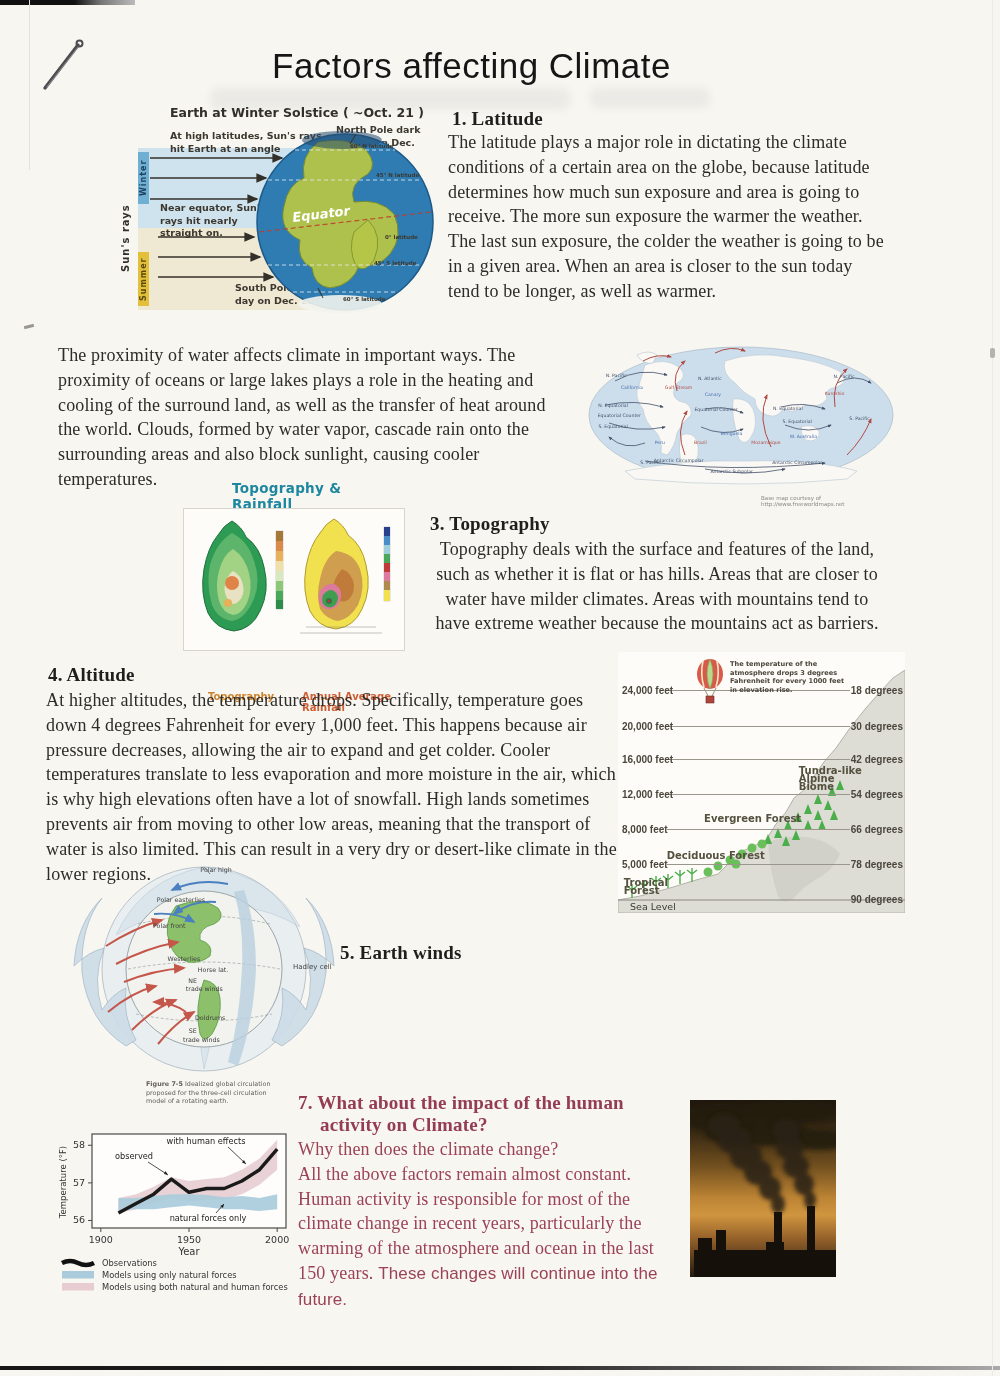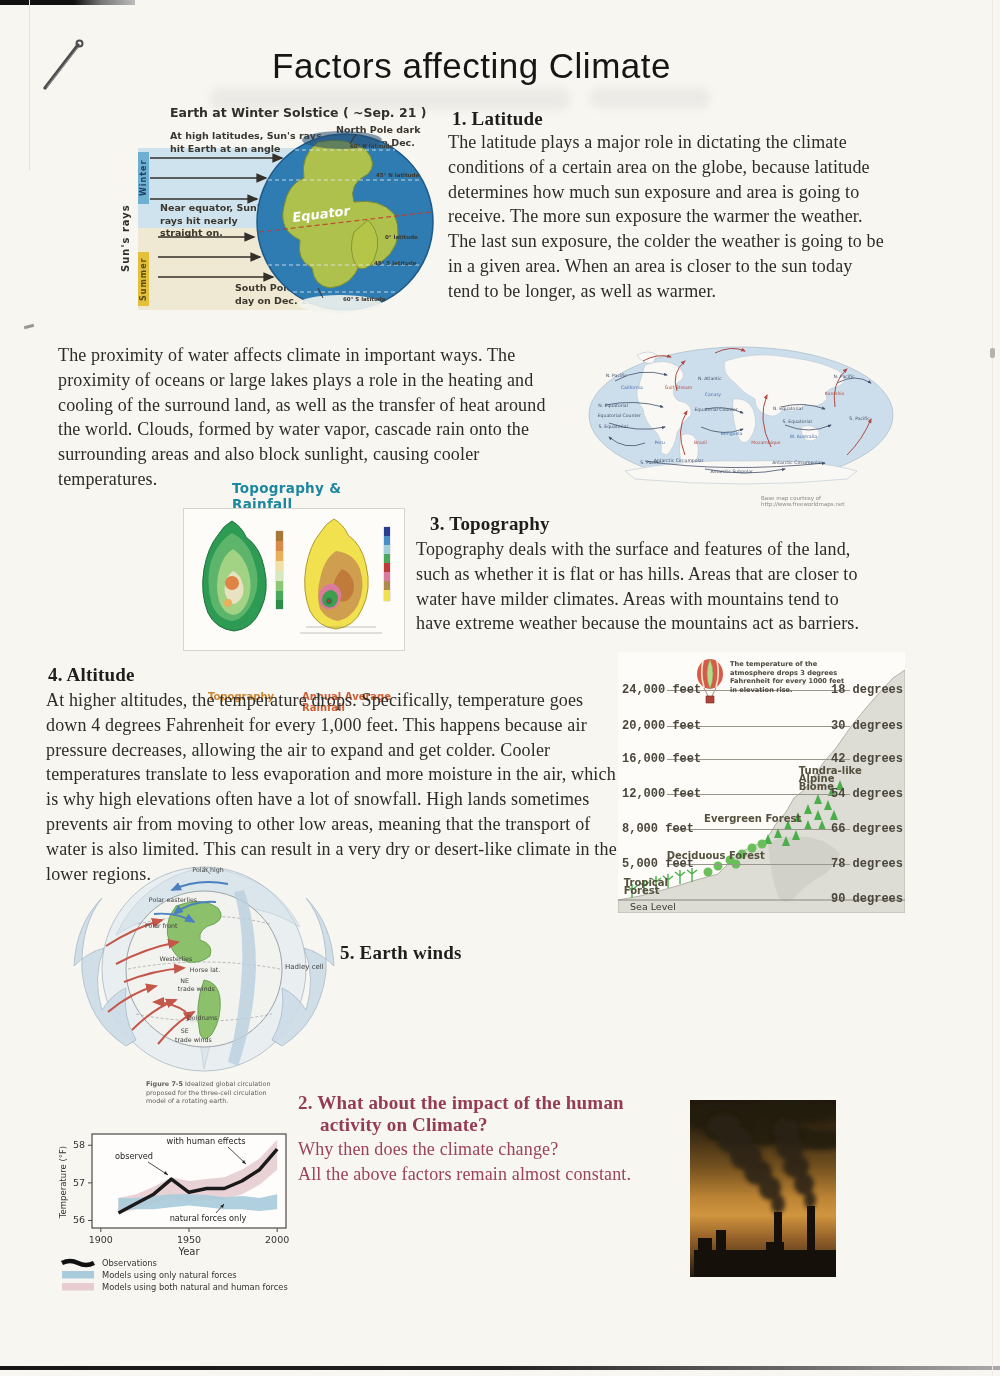--- a/index.html
+++ b/index.html
@@ -23,21 +23,21 @@
   .suns-rays{font-family:"DejaVu Sans",sans-serif;font-size:10px;font-weight:bold;color:#33302a;
         writing-mode:vertical-rl;transform:rotate(180deg);letter-spacing:1px;}
   
   .map-lbl{position:absolute;font-family:"DejaVu Sans",sans-serif;font-size:4.6px;white-space:nowrap;transform:translate(-50%,-50%);}
   .map-cap{font-family:"DejaVu Sans",sans-serif;font-size:5.5px;color:#8a8a86;}
   
   .tr-title{font-family:"DejaVu Sans",sans-serif;font-weight:bold;font-size:13.5px;color:#1d87a0;letter-spacing:.3px;}
   .tr-cap{font-family:"DejaVu Sans",sans-serif;font-weight:bold;font-size:10px;color:#cd8430;margin-top:36px;}
   .fig-box{background:#fdfcf9;border:1px solid #d8d5cc;}
   
-  .alt-lbl{position:absolute;font-family:Liberation Mono, monospace;font-size:12px;font-weight:bold;color:#4a463c;white-space:nowrap;transform:translateY(-50%);}
+  .alt-lbl{position:absolute;font-family:Liberation Sans, sans-serif;font-size:10px;font-weight:bold;color:#4a463c;white-space:nowrap;transform:translateY(-50%);}
   .alt-line{position:absolute;left:17%;width:64%;border-top:1px solid #9a968c;}
   .alt-note{font-family:"DejaVu Sans",sans-serif;font-size:6.6px;font-weight:bold;color:#4a463c;line-height:8.6px;}
   .alt-biome{position:absolute;font-family:"DejaVu Sans",sans-serif;font-size:10px;font-weight:bold;color:#55513f;line-height:8px;white-space:pre-line;}
   .sea-lvl{font-family:"DejaVu Sans",sans-serif;font-size:9.5px;color:#3a3a34;}
   
   .wind-lbl{position:absolute;font-family:"DejaVu Sans",sans-serif;font-size:6.3px;color:#3f3f3f;white-space:nowrap;transform:translate(-50%,-50%);}
   .wind-cap{font-family:"DejaVu Sans",sans-serif;font-size:6.4px;color:#63605a;line-height:8.6px;}
   
   .chart-svg text{font-family:"DejaVu Sans",sans-serif;}
   .footer{font-family:"Liberation Sans",sans-serif;font-size:19px;color:#181818;}
@@ -59,21 +59,21 @@
     <line x1="9" y1="54" x2="42" y2="11" stroke="#4d4d4f" stroke-width="3.4" stroke-linecap="round"></line>
     <line x1="11" y1="53" x2="43" y2="12" stroke="#8a8a8e" stroke-width="1.2" stroke-linecap="round"></line>
     <circle cx="43.5" cy="9.5" r="3" fill="none" stroke="#4d4d4f" stroke-width="2"></circle>
   </svg>
 
   <div class="abs h-title" style="left:272px;top:46px;">Factors affecting Climate</div>
   <div class="abs ghost" style="left:210px;top:88px;width:360px;height:22px;"></div>
   <div class="abs ghost" style="left:590px;top:88px;width:120px;height:20px;"></div>
 
   <div class="abs" style="left:118px;top:100px;width:330px;height:215px;">
-    <div class="abs sol-title" style="left:52px;top:5px;">Earth at Winter Solstice ( ~Sep. 21 )</div>
+    <div class="abs sol-title" style="left:52px;top:5px;">Earth at Winter Solstice ( ~Oct. 21 )</div>
 
     <div class="abs" style="left:20px;top:48px;width:215px;height:80px;background:#cfe3ee;"></div>
     <div class="abs" style="left:20px;top:128px;width:215px;height:82px;background:#efe8d3;"></div>
     <div class="abs chip" style="left:20px;top:52px;height:44px;background:#6fb0d2;color:#1d3f60;">Winter</div>
     <div class="abs chip" style="left:20px;top:152px;height:46px;background:#e3bf3a;color:#5a4a12;">Summer</div>
     <div class="abs suns-rays" style="left:2px;top:92px;height:80px;">Sun's rays</div>
     <div class="abs sol-note" style="left:52px;top:30px;width:160px;">At high latitudes, Sun's rays hit Earth at an angle</div>
     <div class="abs sol-note" style="left:218px;top:24px;width:95px;">North Pole dark all day on Dec. 21</div>
     <div class="abs sol-note" style="left:42px;top:102px;width:110px;">Near equator, Sun's rays hit nearly straight on.</div>
     <div class="abs sol-note" style="left:117px;top:182px;width:110px;">South Pole light all day on Dec. 21</div>
@@ -239,21 +239,21 @@
           <line x1="122" y1="118" x2="192" y2="118"></line>
             <line x1="116" y1="124" x2="198" y2="124"></line>
         </g>
       </svg>
     </div>
     <div class="abs tr-cap" style="left:28px;top:175px;">Topography</div>
     <div class="abs tr-cap" style="left:122px;top:175px;color:#ce5f35;">Annual Average Rainfall</div>
   </div>
 
   <div class="abs sec-h" style="left:430px;top:513px;">3. Topography</div>
-  <div class="abs sec-b" style="left:416px;top:537px;width:458px;">Topography deals with the surface and features of the land, such as whether it is flat or has hills. Areas that are closer to water have milder climates. Areas with mountains tend to have extreme weather because the mountains act as barriers.</div>
+  <div class="abs sec-b" style="left:428px;top:537px;width:458px;text-align:center;">Topography deals with the surface and features of the land, such as whether it is flat or has hills. Areas that are closer to water have milder climates. Areas with mountains tend to have extreme weather because the mountains act as barriers.</div>
 
   <div class="abs sec-h" style="left:48px;top:664px;">4. Altitude</div>
   <div class="abs sec-b" style="left:46px;top:688px;width:578px;">At higher altitudes, the temperature drops. Specifically, temperature goes down 4 degrees Fahrenheit for every 1,000 feet. This happens because air pressure decreases, allowing the air to expand and get colder. Cooler temperatures translate to less evaporation and more moisture in the air, which is why high elevations often have a lot of snowfall. High lands sometimes prevents air from moving to other low areas, meaning that the transport of water is also limited. This can result in a very dry or desert-like climate in the lower regions.</div>
 
   <div class="abs fig-box" style="left:618px;top:652px;width:287px;height:261px;border:none;background:#fdfcf8;">
     <svg class="abs" width="287" height="261" viewBox="0 0 287 261">
       <path d="M0,261 L0,248 L22,244 L52,236 L78,228 L100,222 L112,210 L122,200 L132,196 L148,188 L158,172 L168,160 L176,146 L186,138 L196,124 L206,110 L218,96 L232,76 L248,56 L262,40 L275,26 L287,18 L287,261 z" fill="#dddcd5" stroke="#b4b2a8" stroke-width="1"></path>
       <path d="M150,190 q24,-8 44,-4 q18,4 28,16 q-6,14 -18,22 q-16,8 -28,22 q-10,8 -16,-2 q-8,-22 -10,-54z" fill="#cfcec6" opacity="0.8"></path>
       <line x1="0" y1="248" x2="287" y2="248" stroke="#8a887e" stroke-width="1"></line>
 
@@ -365,45 +365,46 @@
         <path d="M100,182 q18,-22 36,-32"></path>
         <path d="M128,150 q-14,-10 -32,-10"></path>
       </g>
       <g fill="none" stroke="#4a7fc0" stroke-width="1.8" marker-end="url(#wba)">
         <path d="M170,22 q-30,-6 -56,6"></path>
         <path d="M158,40 q-24,-2 -42,12"></path>
         <path d="M96,52 q22,-2 40,8"></path>
       </g>
       <line x1="146" y1="5" x2="152" y2="12" stroke="#555" stroke-width="0.7"></line>
     </svg>
-    <div id="wind-labels" class="abs" style="left:4px;top:0;width:100%;height:100%;">
+    <div id="wind-labels" class="abs" style="left:12px;top:0;width:100%;height:100%;">
         <span class="wind-lbl" style="left: 50%; top: 3%;">Polar high</span>
         <span class="wind-lbl" style="left: 38%; top: 17%;">Polar easterlies</span>
         <span class="wind-lbl" style="left: 34%; top: 29%;">Polar front</span>
         <span class="wind-lbl" style="left: 39%; top: 44%;">Westerlies</span>
         <span class="wind-lbl" style="left: 49%; top: 49%;">Horse lat.</span>
         <span class="wind-lbl" style="left: 42%; top: 54%;">NE</span>
         <span class="wind-lbl" style="left: 46%; top: 58%;">trade winds</span>
         <span class="wind-lbl" style="left: 48%; top: 71%;">Doldrums</span>
         <span class="wind-lbl" style="left: 42%; top: 77%;">SE</span>
         <span class="wind-lbl" style="left: 45%; top: 81%;">trade winds</span>
         <span class="wind-lbl" style="left: 83%; top: 48%; font-size: 7px;">Hadley cell</span>
       </div>
     <div class="abs wind-cap" style="left:88px;top:218px;width:128px;">
       <b>Figure 7-5</b><span> Idealized global circulation proposed for the three-cell circulation model of a rotating earth.</span>
     </div>
   </div>
 
   <div class="abs sec-h" style="left:340px;top:942px;">5. Earth winds</div>
 
-  <div class="abs sec-h maroon-h" style="left:298px;top:1092px;">2. What about the impact of the human</div>
+  <div class="abs sec-h maroon-h" style="left:298px;top:1092px;">7. What about the impact of the human</div>
   <div class="abs sec-h maroon-h" style="left:320px;top:1114px;">activity on Climate?</div>
   <div class="abs sec-b maroon" style="left:298px;top:1137px;width:378px;">
     <div>Why then does the climate change?</div>
     <div>All the above factors remain almost constant.</div>
+    <div><span>Human activity is responsible for most of the climate change in recent years, particularly the warming of the atmosphere and ocean in the last 150 years. </span><span class="sans-inline">These changes will continue into the future.</span></div>
   </div>
 
   <div class="abs" style="left:690px;top:1100px;width:146px;height:177px;">
     <svg width="146" height="177" viewBox="0 0 146 177">
       <defs>
         <linearGradient id="sky" x1="0" y1="0" x2="0" y2="1">
           <stop offset="0" stop-color="#20180e"></stop>
             <stop offset="0.2" stop-color="#3c2c14"></stop>
           <stop offset="0.38" stop-color="#74511f"></stop>
             <stop offset="0.55" stop-color="#bb8334"></stop>

